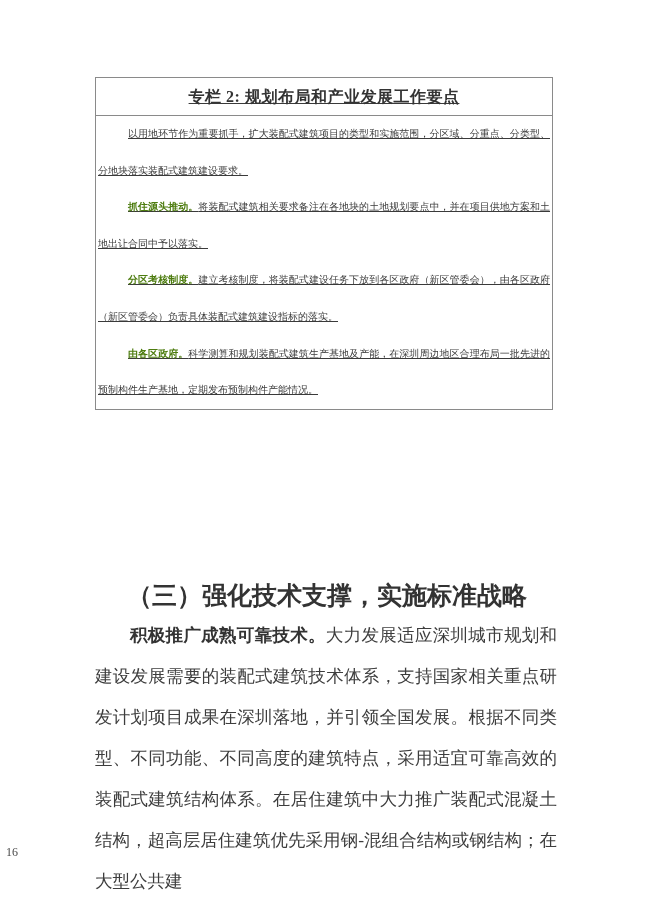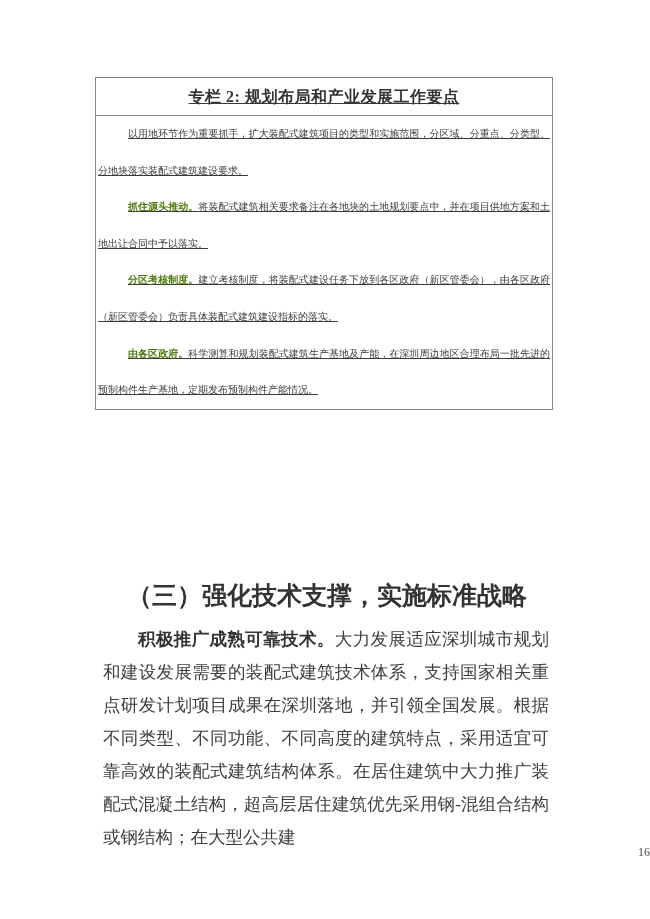--- a/index.html
+++ b/index.html
@@ -62,39 +62,39 @@
   }
   .section-heading {
     margin: 0;
     font-size: 25px;
     font-weight: bold;
     line-height: 37.6px;
     text-indent: 32px;
     color: #333333;
   }
   .section-body p {
-    margin: 8px;
+    margin: 0;
     font-size: 17.5px;
-    line-height: 33px;
+    line-height: 41px;
     text-indent: 35px;
     text-align: justify;
     color: #3d3d3d;
   }
   .section-body p .lead {
     font-weight: bold;
     color: #333333;
   }
 
   
   .page-number {
     position: absolute;
-    left: 12px;
+    left: 6px;
     right: 0;
     top: 845px;
-    text-align: right;
+    text-align: left;
     font-size: 12px;
     color: #4a4a4a;
   }
 </style>
 </head>
 <body>
 
 <div class="column-box">
   <div class="column-box-title">专栏 2: 规划布局和产业发展工作要点</div>
   <div class="column-box-body">

